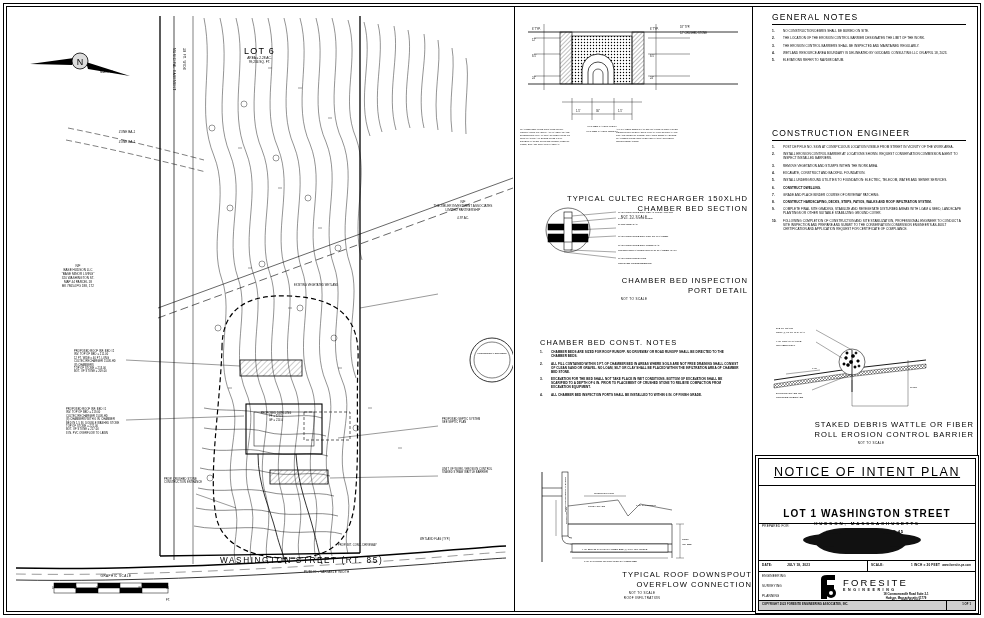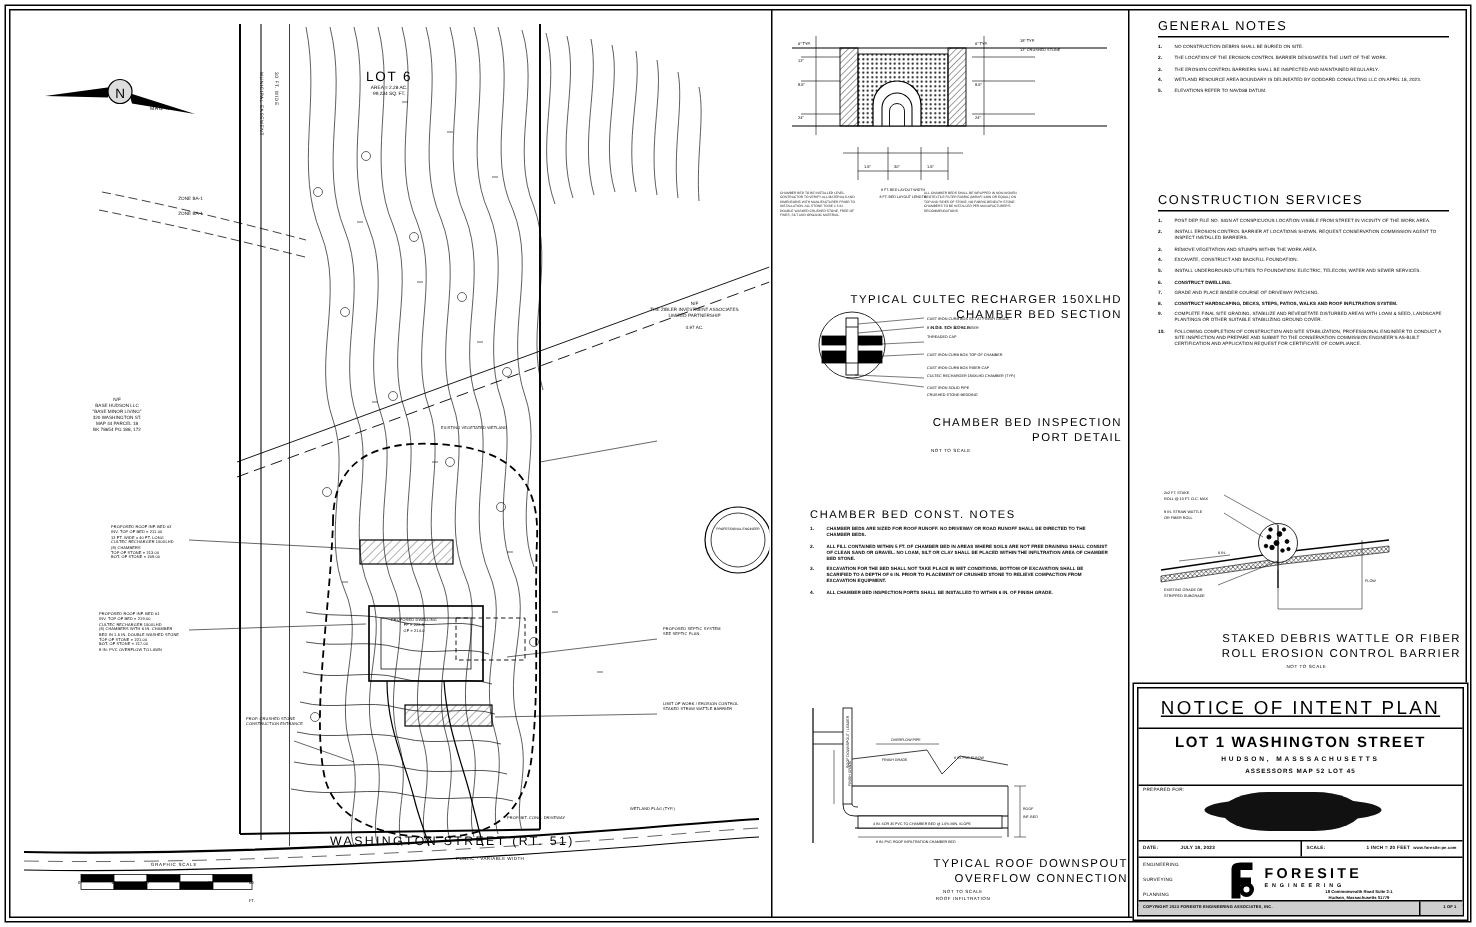--- a/index.html
+++ b/index.html
@@ -43,21 +43,21 @@
   
   #tblock{position:absolute;left:755px;top:455px;width:222px;height:157px;border:1px solid #000;background:#fff;}
   #tblock .inner{position:absolute;left:2px;top:2px;right:2px;bottom:2px;border:1px solid #000;}
   .tb-row{position:absolute;left:0;right:0;border-bottom:1px solid #000;}
   .tb-main{font-size:12.5px;letter-spacing:1.6px;text-align:center;}
   .tb-sub1{font-size:10px;letter-spacing:1.1px;text-align:center;font-weight:bold;}
   .tb-sub2{font-size:4.4px;letter-spacing:1.9px;text-align:center;font-weight:bold;}
   .tb-sub3{font-size:4.2px;letter-spacing:.7px;text-align:center;font-weight:bold;}
   .tb-lbl{font-size:3.1px;letter-spacing:.2px;}
   .redact{background:#111;border-radius:40%/60%;}
-  .logo-word{font-size:9.5px;letter-spacing:2.2px;font-weight:bold;}
+  .logo-word{font-size:9.5px;letter-spacing:2.2px;font-weight:normal;}
   .logo-sub{font-size:3.6px;letter-spacing:2.6px;font-weight:bold;}
   .tb-foot{font-size:2.7px;letter-spacing:.1px;}
   .addr{font-size:2.8px;line-height:3.6px;text-align:center;font-weight:bold;}
 
   
   .gs-t{font-size:3px;letter-spacing:.5px;text-align:center;}
   .gs-n{font-size:2.8px;}
 </style>
 </head>
 <body>
@@ -246,21 +246,21 @@
     <div class="abs micro" style="left:434px;top:410px;width:64px;white-space:pre-line;">PROPOSED SEPTIC SYSTEM
 SEE SEPTIC PLAN</div>
     <div class="abs micro" style="left:434px;top:460px;width:64px;white-space:pre-line;">LIMIT OF WORK / EROSION CONTROL
 STAKED STRAW WATTLE BARRIER</div>
     <div class="abs micro" style="left:156px;top:470px;width:50px;white-space:pre-line;">PROP. CRUSHED STONE
 CONSTRUCTION ENTRANCE</div>
     <div class="abs micro" style="left:286px;top:276px;width:60px;white-space:pre-line;">EXISTING VEGETATED WETLAND</div>
     <div class="abs micro" style="left:330px;top:536px;width:54px;white-space:pre-line;">PROP. BIT. CONC. DRIVEWAY</div>
     <div class="abs micro" style="left:412px;top:530px;width:48px;white-space:pre-line;">WETLAND FLAG (TYP.)</div>
 
-    <div class="wash" style="left:212px;top:548px;">WASHINGTON STREET (RT. 51)</div>
+    <div class="wash" style="left:212px;top:548px;">WASHINGTON STREET (RT. 85)</div>
     <div class="abs" style="left:296px;top:562px;font-size:3px;letter-spacing:.3px;">PUBLIC - VARIABLE WIDTH</div>
 
     <div class="abs" style="left:42px;top:566px;width:132px;">
       <div class="gs-t">GRAPHIC SCALE</div>
       <svg width="126" height="20" viewBox="0 0 126 20" style="display:block;margin-top:1px;">
         <g stroke="#000" stroke-width="0.5">
           <rect x="4" y="4" width="22" height="5" fill="#000"></rect>
           <rect x="26" y="4" width="22" height="5" fill="#fff"></rect>
           <rect x="48" y="4" width="22" height="5" fill="#000"></rect>
           <rect x="70" y="4" width="22" height="5" fill="#fff"></rect>
@@ -487,21 +487,21 @@
         <div class="notetxt">WETLAND RESOURCE AREA BOUNDARY IS DELINEATED BY GODDARD CONSULTING LLC ON APRIL 18, 2023.</div>
       </div>
       <div class="noteline">
         <div class="noteno">5.</div>
         <div class="notetxt">ELEVATIONS REFER TO NAVD88 DATUM.</div>
       </div>
     </div>
   </div>
 
   <div class="abs" style="left:772px;top:128px;width:194px;">
-    <div class="panel-title">CONSTRUCTION SERVICES</div>
+    <div class="panel-title">CONSTRUCTION ENGINEER</div>
     <div class="panel-rule"></div>
     <div style="margin-top:4px;">
       <div class="noteline">
         <div class="noteno">1.</div>
         <div class="notetxt">POST DEP FILE NO. SIGN AT CONSPICUOUS LOCATION VISIBLE FROM STREET IN VICINITY OF THE WORK AREA.</div>
       </div>
       <div class="noteline">
         <div class="noteno">2.</div>
         <div class="notetxt">INSTALL EROSION CONTROL BARRIER AT LOCATIONS SHOWN. REQUEST CONSERVATION COMMISSION AGENT TO INSPECT INSTALLED BARRIERS.</div>
       </div>
@@ -598,21 +598,21 @@
   </div>
 
   <div id="tblock">
     <div class="inner">
 
       <div class="tb-row" style="top:0;height:26px;text-decoration:underline;">
         <div class="tb-main" style="padding-top:6px;">NOTICE OF INTENT PLAN</div>
       </div>
 
       <div class="tb-row" style="top:26px;height:38px;">
-        <div class="tb-sub1" style="padding-top:5px;">LOT 1 WASHINGTON STREET</div>
+        <div class="tb-sub1" style="padding-top:5px;margin-top:18px;">LOT 1 WASHINGTON STREET</div>
         <div class="tb-sub2" style="padding-top:2px;">HUDSON, MASSSACHUSETTS</div>
         <div class="tb-sub3" style="padding-top:3px;">ASSESSORS MAP 52 LOT 45</div>
       </div>
 
       <div class="tb-row" style="top:64px;height:37px;">
         <div class="tb-lbl" style="padding:1px 0 0 3px;">PREPARED FOR:</div>
         <div class="abs redact" style="left:56px;top:5px;width:92px;height:26px;"></div>
         <div class="abs redact" style="left:44px;top:10px;width:118px;height:14px;"></div>
       </div>
 

